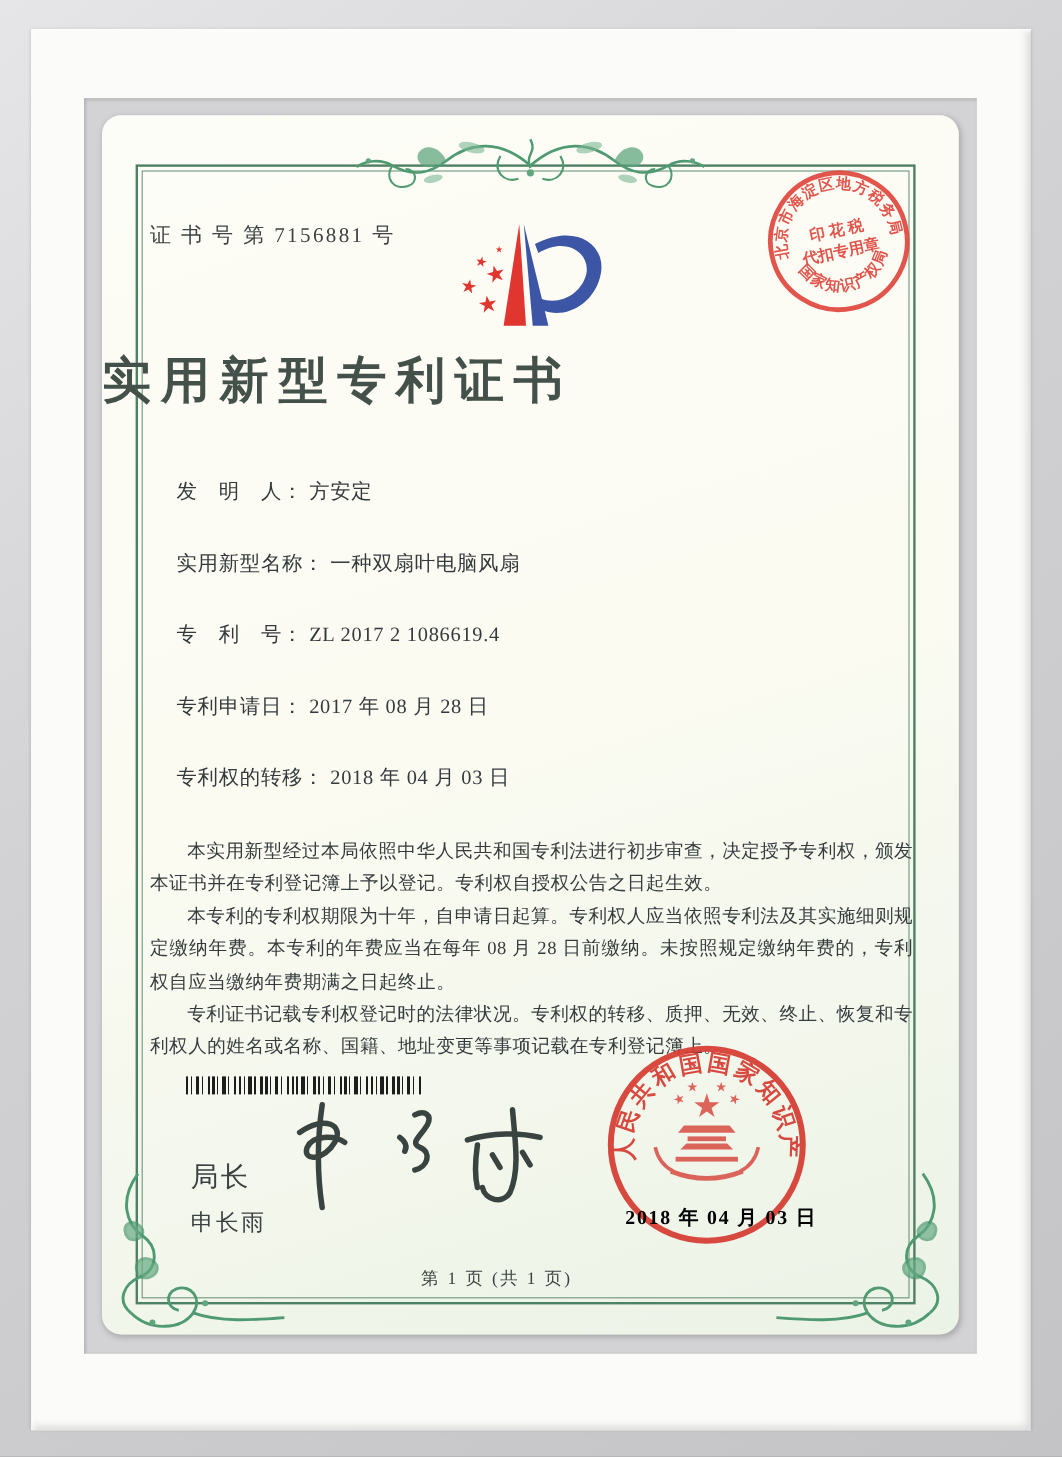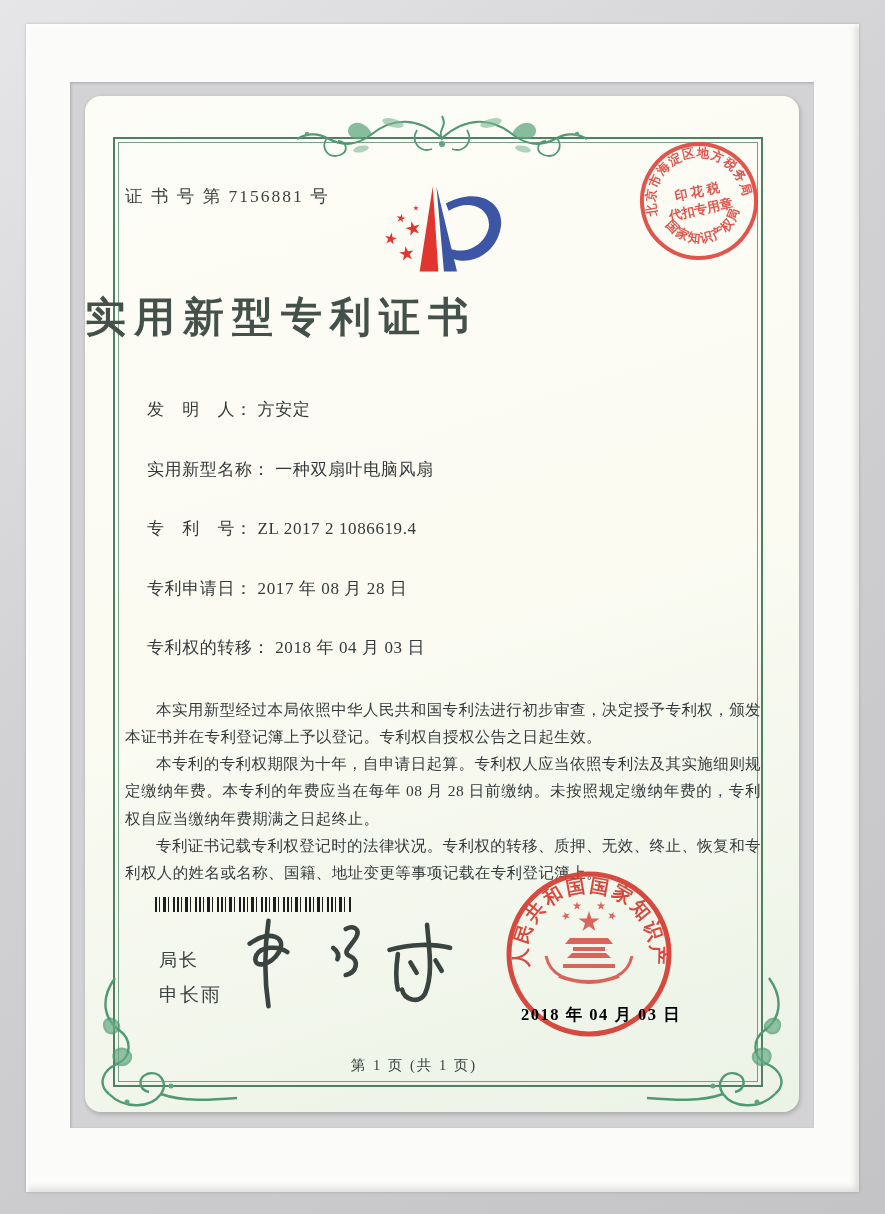--- a/index.html
+++ b/index.html
@@ -40,21 +40,21 @@
     text-indent:2em;letter-spacing:.4px;text-align:justify;}
   .barcode{position:absolute;left:70px;top:801px;width:196px;height:15px;
     background:repeating-linear-gradient(90deg,
       #1d1d1d 0 2px,transparent 2px 4px,
       #1d1d1d 4px 5px,transparent 5px 8px,
       #1d1d1d 8px 11px,transparent 11px 13px,
       #1d1d1d 13px 14px,transparent 14px 18px,
       #1d1d1d 18px 20px,transparent 20px 22px);}
   .signer{position:absolute;left:74px;top:852px;
     font-family:"Liberation Sans","DejaVu Sans",sans-serif;color:#3b4141;}
-  .signer .line1{font-size:18px;letter-spacing:2px;}
+  .signer .line1{font-size:23px;letter-spacing:2px;margin-top:17px;}
   .signer .line2{font-size:19px;letter-spacing:2px;margin-top:10px;}
   .seal-date{position:absolute;left:436px;top:908px;font-size:16.5px;font-weight:700;
     color:#30343
 
 6;letter-spacing:1.5px;white-space:nowrap;z-index:5;}
   .page-footer{position:absolute;left:0;top:960px;width:100%;text-align:center;
     padding-right:56px;font-size:14.5px;letter-spacing:2px;color:#3b4240;}
   .tax-stamp{left:551px;top:42px;transform:rotate(-12deg);opacity:.92;}
   .office-seal{left:418px;top:772px;opacity:.93;}
   .seal-arc-text{font-size:19px;font-weight:700;letter-spacing:3px;fill:#d63c32;

